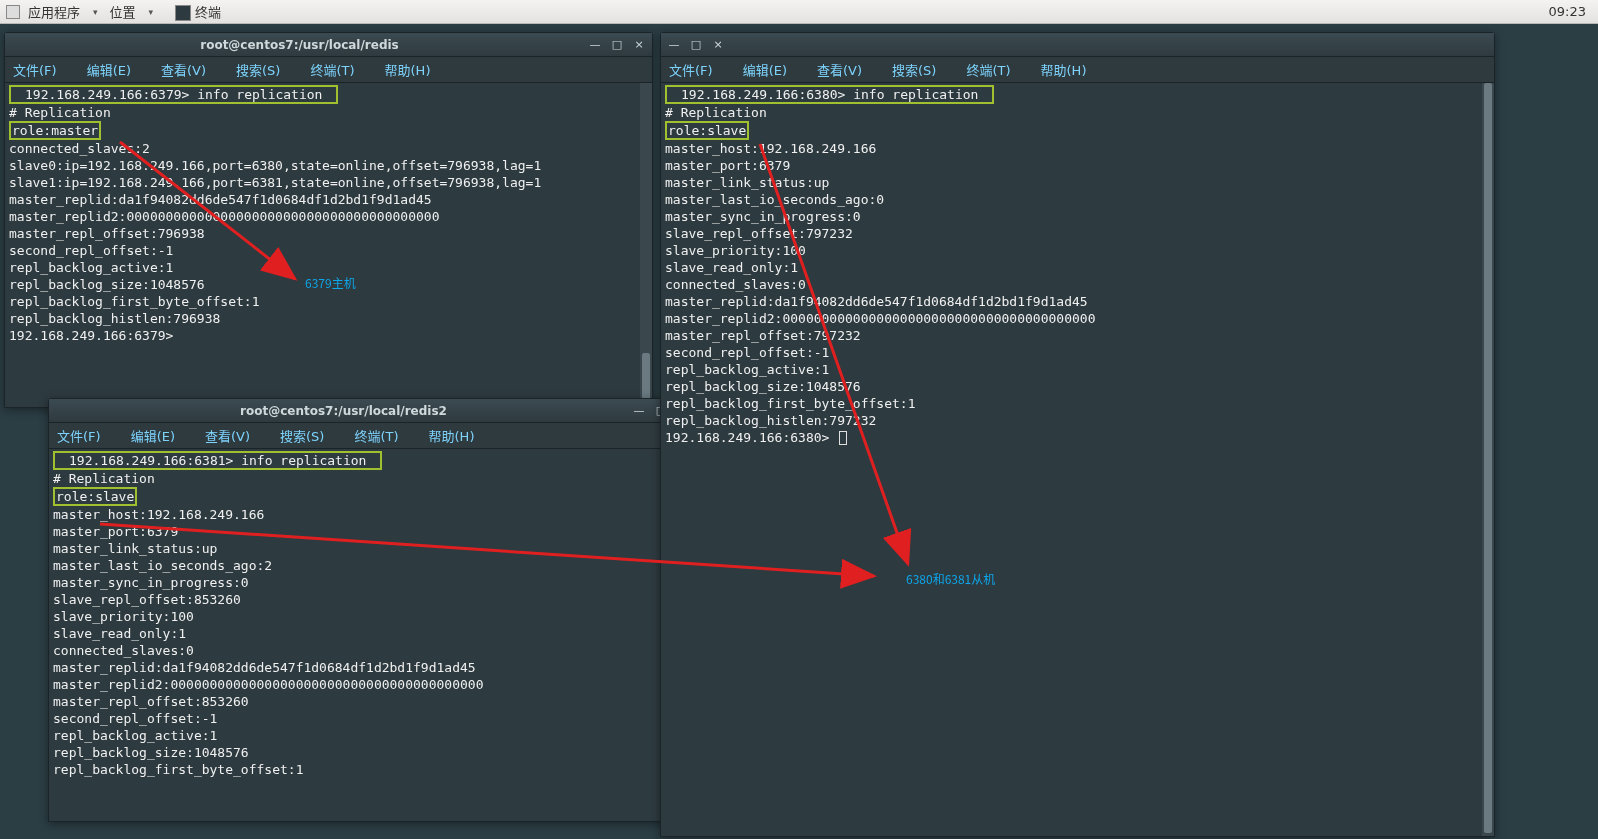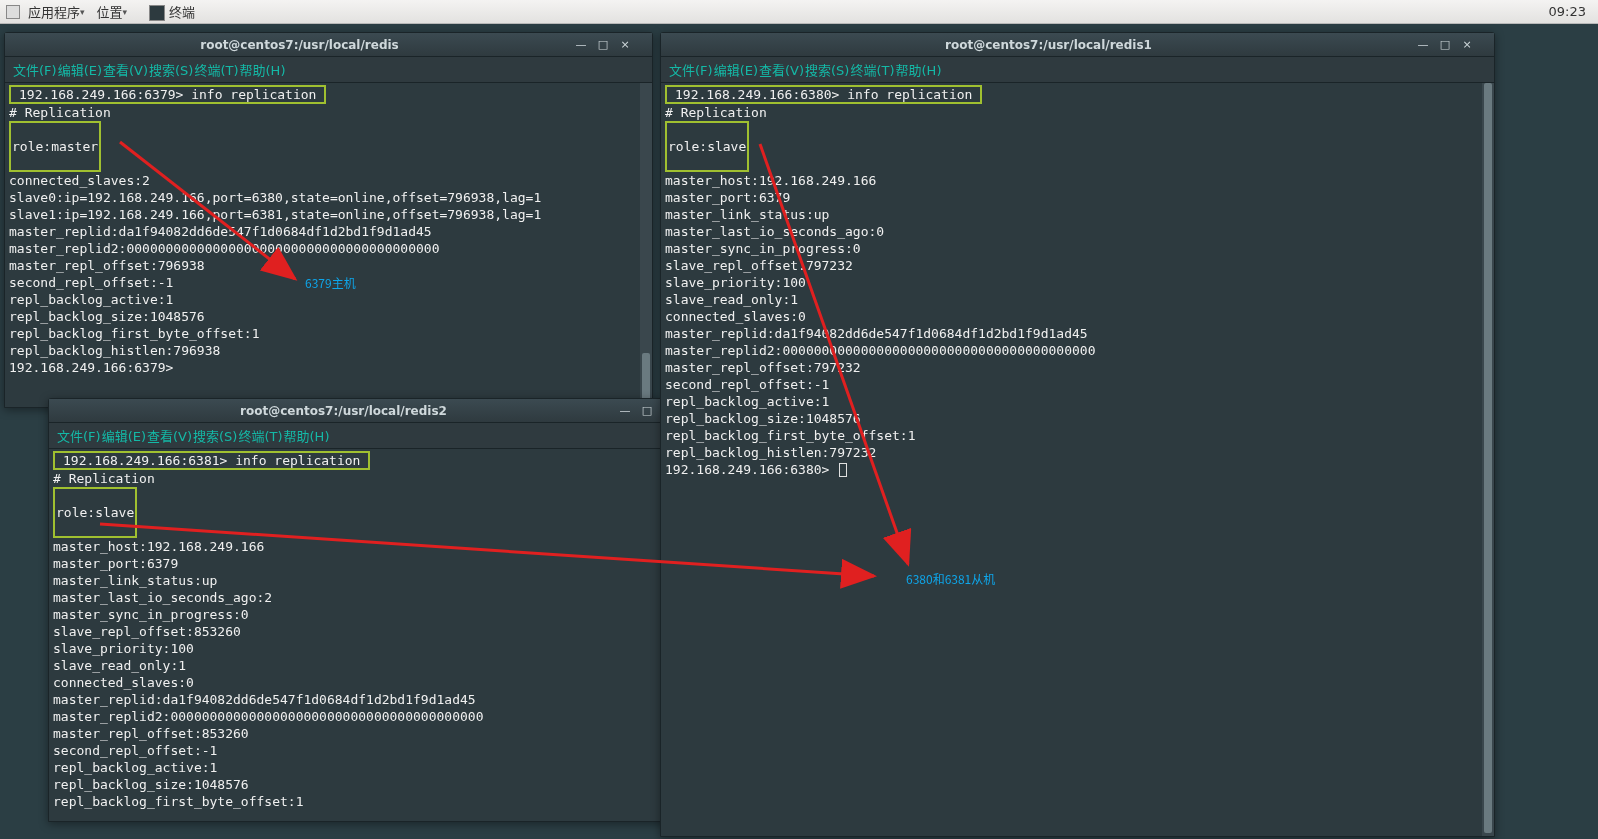--- a/index.html
+++ b/index.html
@@ -15,21 +15,21 @@
 }
 .top-panel {
   height: 24px;
   background: linear-gradient(#f4f3f2, #e3e2e0);
   display: flex;
   align-items: center;
   padding: 0 6px;
   color: #333;
   border-bottom: 1px solid #b8b8b8;
 }
-.top-panel .app-item { display: flex; align-items: center; gap: 0; padding: 0 6px; cursor: pointer; }
+.top-panel .app-item { display: flex; align-items: center; gap: 13px; padding: 0 6px; cursor: pointer; }
 .top-panel .dropdown-triangle { font-size: 9px; color: #555; }
 .top-panel .task { margin-left: 10px; display: flex; align-items: flex-end; gap: 4px; padding: 0 6px; }
 .top-panel .task-icon { width: 16px; height: 16px; background: #2d3a3f; border: 1px solid #888; }
 .top-panel .clock { margin-left: auto; padding-right: 6px; }
 .workspace {
   position: absolute;
   top: 24px; left: 0; right: 0; bottom: 0;
   background: #2b3e44;
 }
 .term-window {
@@ -39,36 +39,36 @@
   box-shadow: 0 2px 10px rgba(0,0,0,.4);
   display: flex;
   flex-direction: column;
   border-radius: 3px 3px 0 0;
 }
 .titlebar {
   height: 24px;
   background: linear-gradient(#3b4a51,#2f3a3f);
   display: flex;
   align-items: center;
-  padding: 0 20px;
+  padding: 0 6px;
   color: #cfd8db;
   font-size: 12px;
   border-bottom: 1px solid #1a2428;
 }
 .titlebar .title-text { flex: 1; text-align: center; font-weight: bold; }
 .titlebar .win-btns { display: flex; gap: 8px; }
 .titlebar .win-btn { width: 14px; height: 14px; display: flex; align-items: center; justify-content: center; color: #cfd8db; cursor: pointer; font-size: 11px; }
 .menubar {
   height: 26px;
   background: #2f3a3f;
   display: flex;
   align-items: center;
   padding: 0 8px;
-  gap: 1px;
-  color: #14b8a6;
+  gap: 30px;
+  color: #7dd3fc;
   font-size: 13px;
   border-bottom: 1px solid #1a2428;
 }
 .menubar .menu-item { cursor: pointer; }
 .term-body {
   flex: 1;
   background: #2d3a3f;
   color: #f0f0f0;
   font-family: "DejaVu Sans Mono", "Noto Mono", monospace;
   font-size: 13px;
@@ -83,22 +83,22 @@
   right: 0; top: 0; bottom: 0;
   width: 12px;
   background: #3a474d;
 }
 .scrollbar-thumb {
   position: absolute;
   left: 2px; right: 2px;
   background: #6a7a80;
   border-radius: 2px;
 }
-.hl-prompt { border: 2px solid #a0c030; padding: 0 8px; display: inline-block; line-height: 15px; }
-.hl-role { border: 2px solid #a0c030; padding: 16px 1px; display: inline-block; line-height: 15px; }
+.hl-prompt { border: 2px solid #a0c030; padding: 0 14px; display: inline-block; line-height: 15px; }
+.hl-role { border: 2px solid #a0c030; padding: 0 1px; display: inline-block; line-height: 15px; }
 .cursor-block { display: inline-block; width: 8px; height: 14px; border: 1px solid #e0e0e0; vertical-align: text-bottom; margin-left: 2px; }
 .annotation-layer {
   position: absolute;
   top: 0; left: 0; width: 100%; height: 100%;
   pointer-events: none;
 }
 .annotation-text {
   position: absolute;
   color: #0ea5e9;
   font-size: 12px;
@@ -195,21 +195,20 @@
 master_replid2:0000000000000000000000000000000000000000
 master_repl_offset:853260
 second_repl_offset:-1
 repl_backlog_active:1
 repl_backlog_size:1048576
 repl_backlog_first_byte_offset:1</span><div class="scrollbar"><div class="scrollbar-thumb" style="top:0;height:370px;"></div></div></div>
   </div>
 
   <div class="term-window" style="left:660px; top:8px; width:835px; height:805px;">
     <div class="titlebar">
-      <div class="title-text">root@centos7:/usr/local/redis1</div>
       <div class="win-btns">
         <div class="win-btn">—</div>
         <div class="win-btn">□</div>
         <div class="win-btn">×</div>
       </div>
     </div>
     <div class="menubar">
       <span class="menu-item">文件(F)</span>
       <span class="menu-item">编辑(E)</span>
       <span class="menu-item">查看(V)</span>

